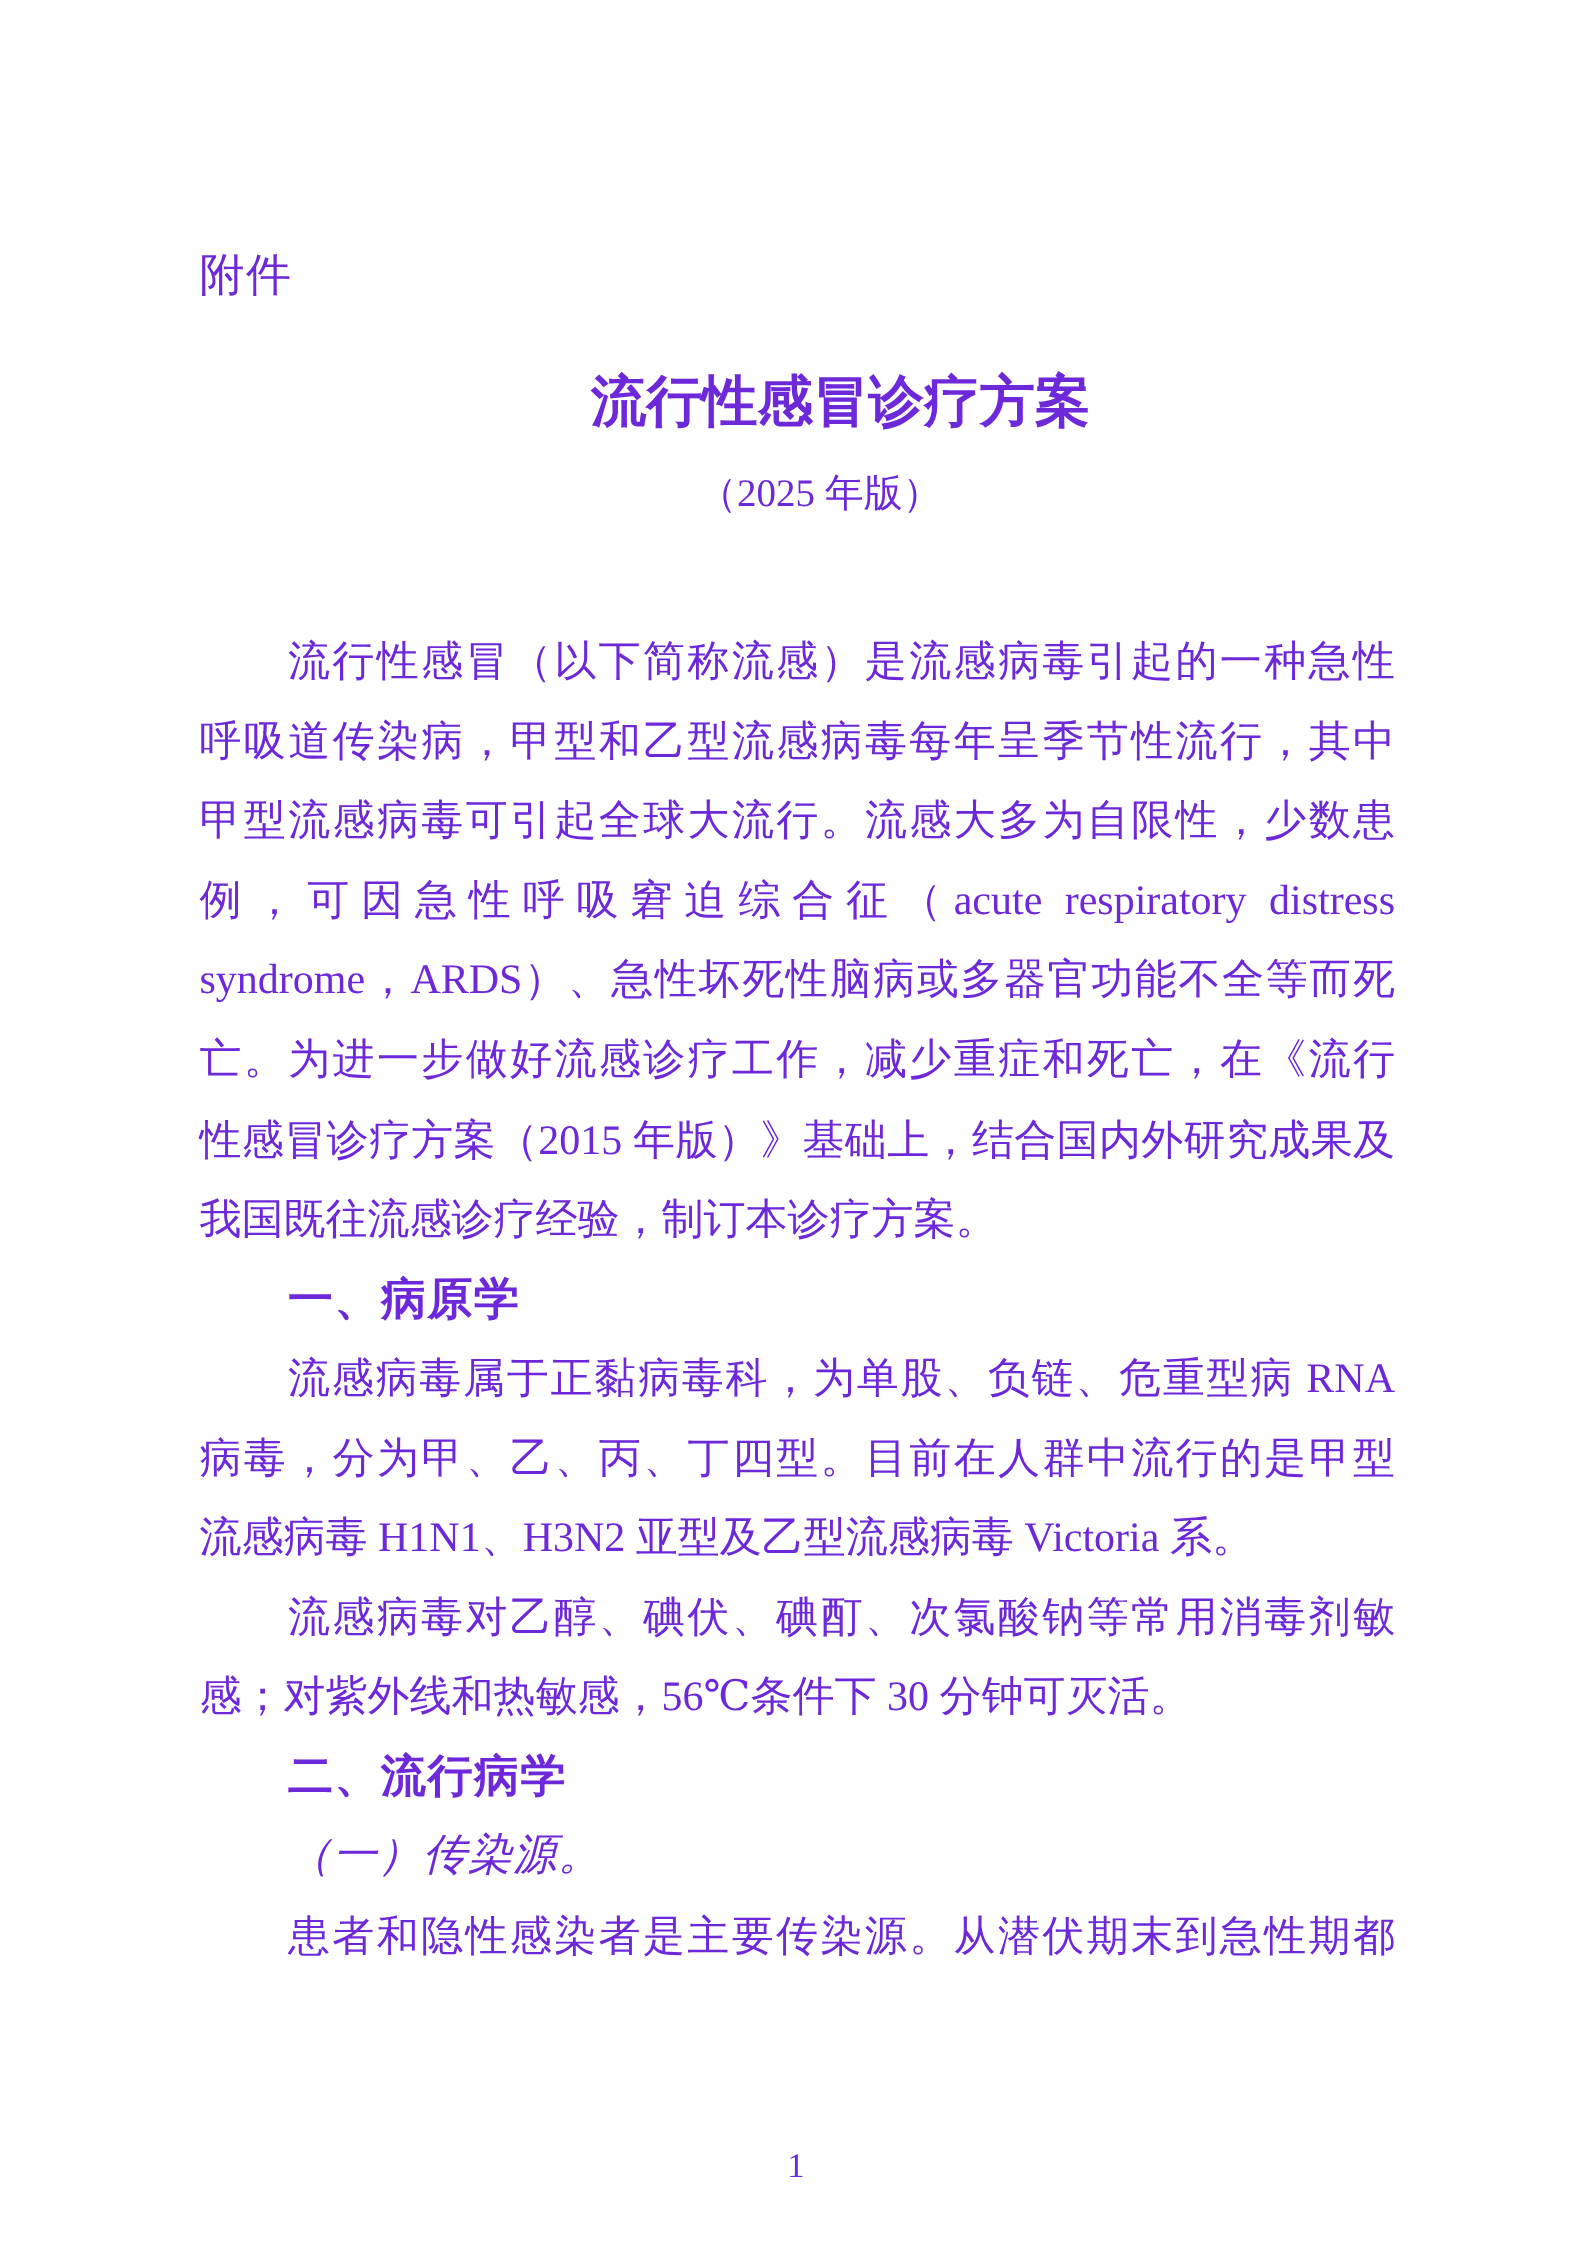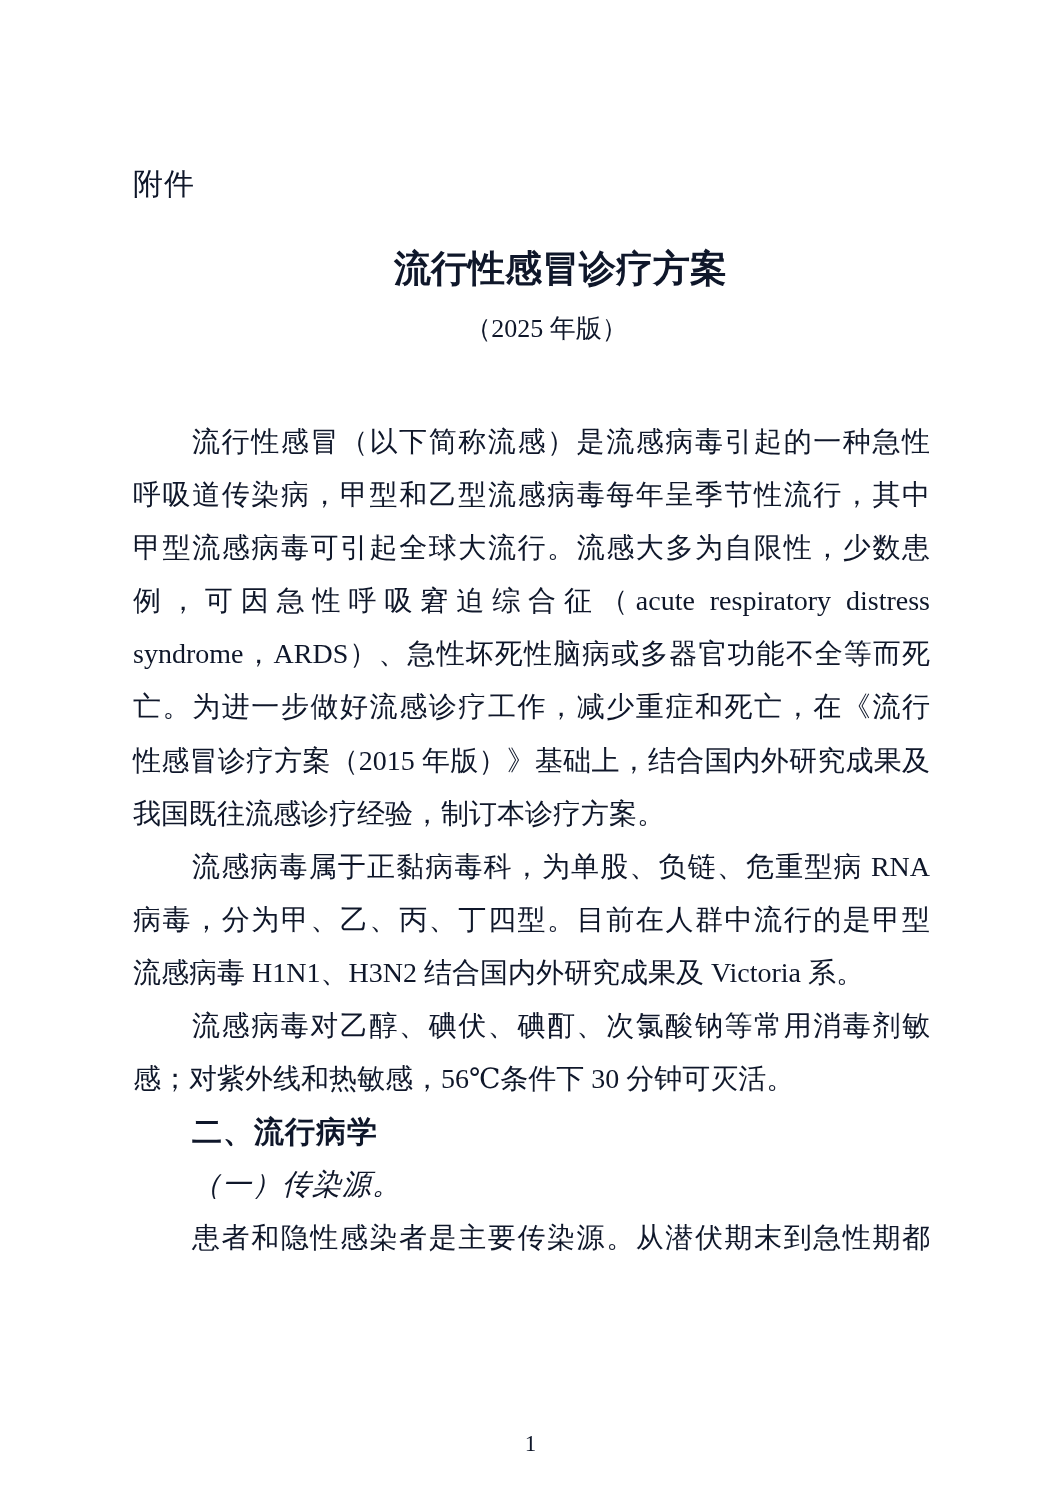--- a/index.html
+++ b/index.html
@@ -5,21 +5,21 @@
   html, body {
     margin: 0;
     padding: 0;
     background: #ffffff;
   }
   .page {
     position: relative;
     width: 1061px;
     height: 1500px;
     background: #ffffff;
-    color: #0f172a;
+    color: #6d28d9;
     font-family: "Liberation Serif", "DejaVu Serif", serif;
     overflow: hidden;
   }
   .attachment {
     position: absolute;
     left: 133px;
     top: 169px;
     font-family: "Liberation Sans", "DejaVu Sans", sans-serif;
     font-size: 30px;
     line-height: 1;
@@ -103,23 +103,24 @@
 
   <div class="doc-body" id="doc-body">
       <div class="line  indent justify">流行性感冒（以下简称流感）是流感病毒引起的一种急性</div>
       <div class="line  justify">呼吸道传染病，甲型和乙型流感病毒每年呈季节性流行，其中</div>
       <div class="line  justify">甲型流感病毒可引起全球大流行。流感大多为自限性，少数患</div>
       <div class="line  justify">例，可因急性呼吸窘迫综合征（acute respiratory distress</div>
       <div class="line  justify">syndrome，ARDS）、急性坏死性脑病或多器官功能不全等而死</div>
       <div class="line  justify">亡。为进一步做好流感诊疗工作，减少重症和死亡，在《流行</div>
       <div class="line  justify">性感冒诊疗方案（2015 年版）》基础上，结合国内外研究成果及</div>
       <div class="line ">我国既往流感诊疗经验，制订本诊疗方案。</div>
+      <div class="line h1 indent">一、病原学</div>
       <div class="line  indent justify">流感病毒属于正黏病毒科，为单股、负链、危重型病 RNA</div>
       <div class="line  justify">病毒，分为甲、乙、丙、丁四型。目前在人群中流行的是甲型</div>
-      <div class="line ">流感病毒 H1N1、H3N2 结合国内外研究成果及 Victoria 系。</div>
+      <div class="line ">流感病毒 H1N1、H3N2 亚型及乙型流感病毒 Victoria 系。</div>
       <div class="line  indent justify">流感病毒对乙醇、碘伏、碘酊、次氯酸钠等常用消毒剂敏</div>
       <div class="line ">感；对紫外线和热敏感，56℃条件下 30 分钟可灭活。</div>
       <div class="line h1 indent">二、流行病学</div>
       <div class="line h2 indent">（一）传染源。</div>
       <div class="line  indent justify">患者和隐性感染者是主要传染源。从潜伏期末到急性期都</div>
     </div>
 
   <div class="page-number">1</div>
 </div>
 

